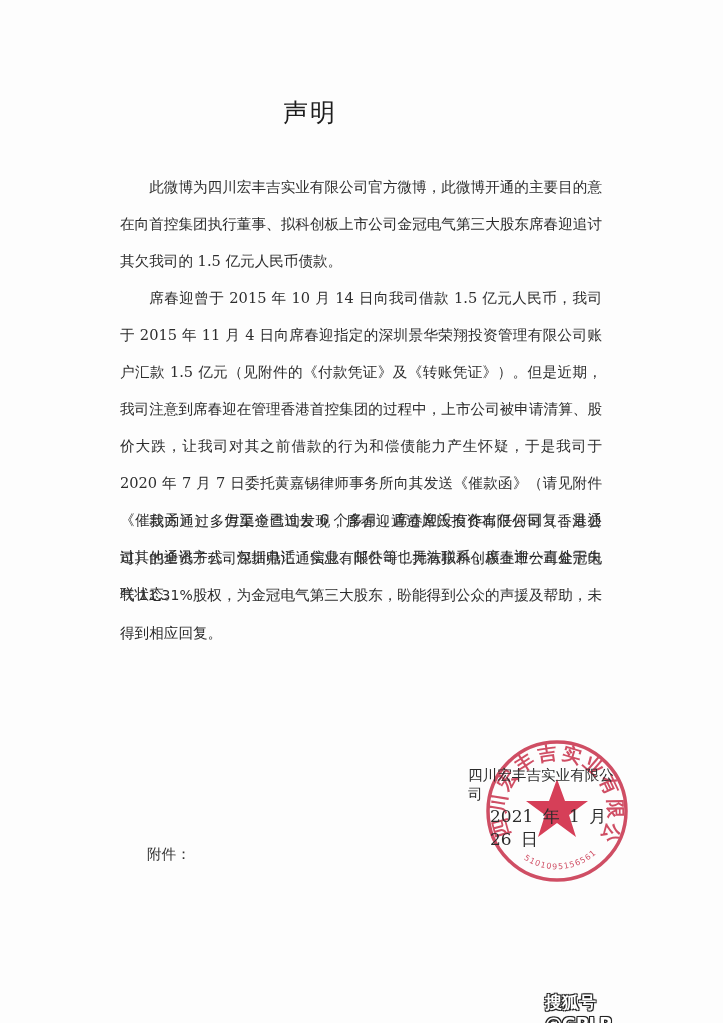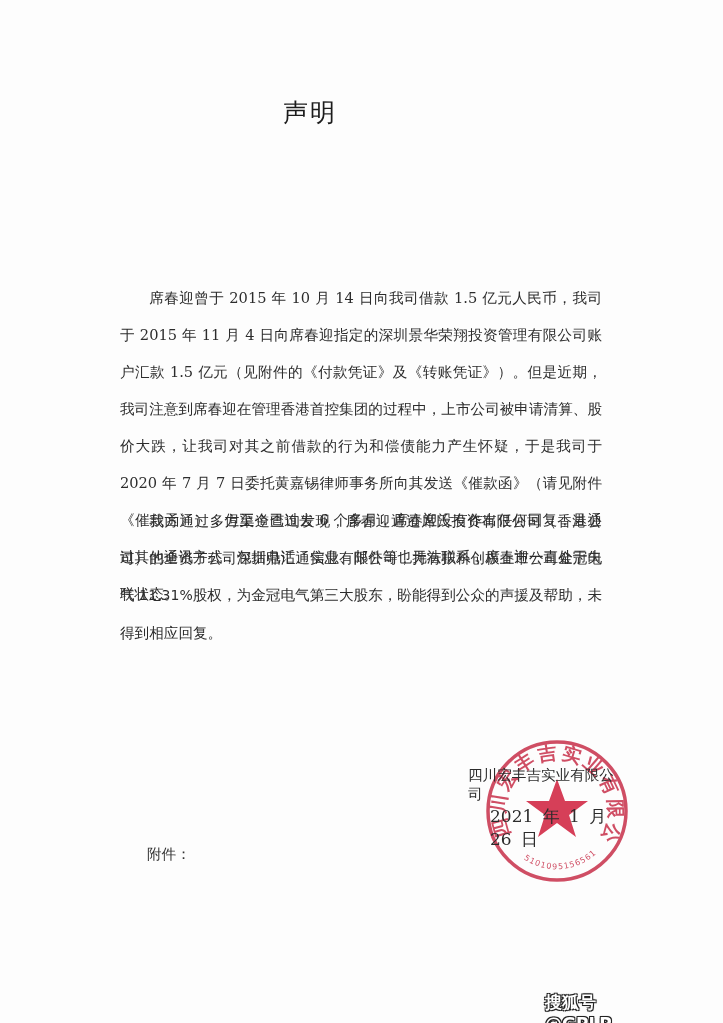--- a/index.html
+++ b/index.html
@@ -45,20 +45,21 @@
     text-shadow: -1px -1px 0 #222, 1px -1px 0 #222, -1px 1px 0 #222, 1px 1px 0 #222, 0 0 2px #000;
   }
 </style>
 </head>
 <body>
 
 <div class="page">
 
   <div class="title">声明</div>
 
+  <p class="body-text p1">此微博为四川宏丰吉实业有限公司官方微博，此微博开通的主要目的意在向首控集团执行董事、拟科创板上市公司金冠电气第三大股东席春迎追讨其欠我司的 1.5 亿元人民币债款。</p>
   <p class="body-text p2">席春迎曾于 2015 年 10 月 14 日向我司借款 1.5 亿元人民币，我司于 2015 年 11 月 4 日向席春迎指定的深圳景华荣翔投资管理有限公司账户汇款 1.5 亿元（见附件的《付款凭证》及《转账凭证》）。但是近期，我司注意到席春迎在管理香港首控集团的过程中，上市公司被申请清算、股价大跌，让我司对其之前借款的行为和偿债能力产生怀疑，于是我司于 2020 年 7 月 7 日委托黄嘉锡律师事务所向其发送《催款函》（请见附件《催款函》），但至今已过去 6 个多月，席春迎没有作出任何回复，且通过其他通讯方式，包括电话、信息、邮件等也无法联系，席春迎一直处于失联状态。</p>
   <p class="body-text p3"><span>我方通过多方渠道查询发现，席春迎通过席氏投资有限公司（香港公司）的全资子公司深圳鼎汇通实业有限公司，持有拟科创板上市公司金冠电气 </span><span class="bold-num">11.31%</span><span>股权，为金冠电气第三大股东，盼能得到公众的声援及帮助，未得到相应回复。</span></p>
 
   <svg class="stamp" viewBox="0 0 144 144" xmlns="http://www.w3.org/2000/svg">
     <defs>
       <path id="ringPath" d="M 28 100 A 52 52 0 1 1 116 100" fill="none"></path>
       <path id="numPath" d="M 36 118 A 58 58 0 0 0 112 114" fill="none"></path>
     </defs>
     <circle cx="72" cy="72" r="69" fill="none" stroke="#c8304a" stroke-width="3.5"></circle>
     <text font-size="19" fill="#c8304a" font-family="DejaVu Serif, serif" font-weight="bold" letter-spacing="3">

